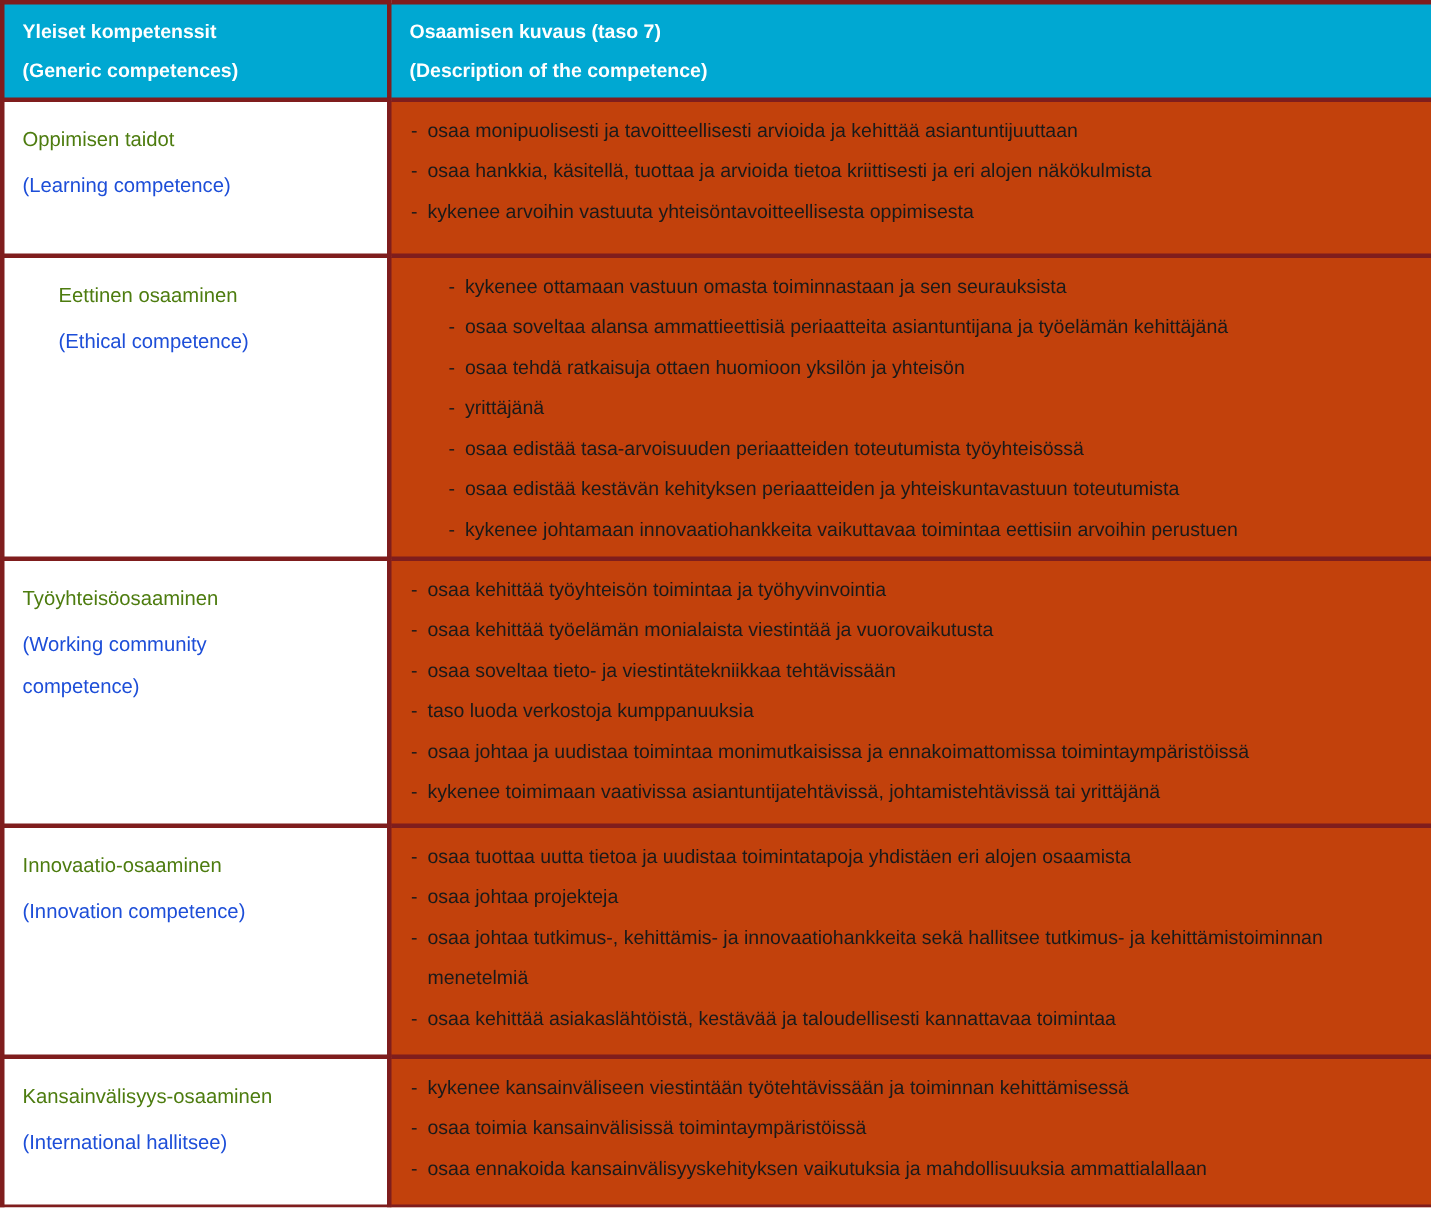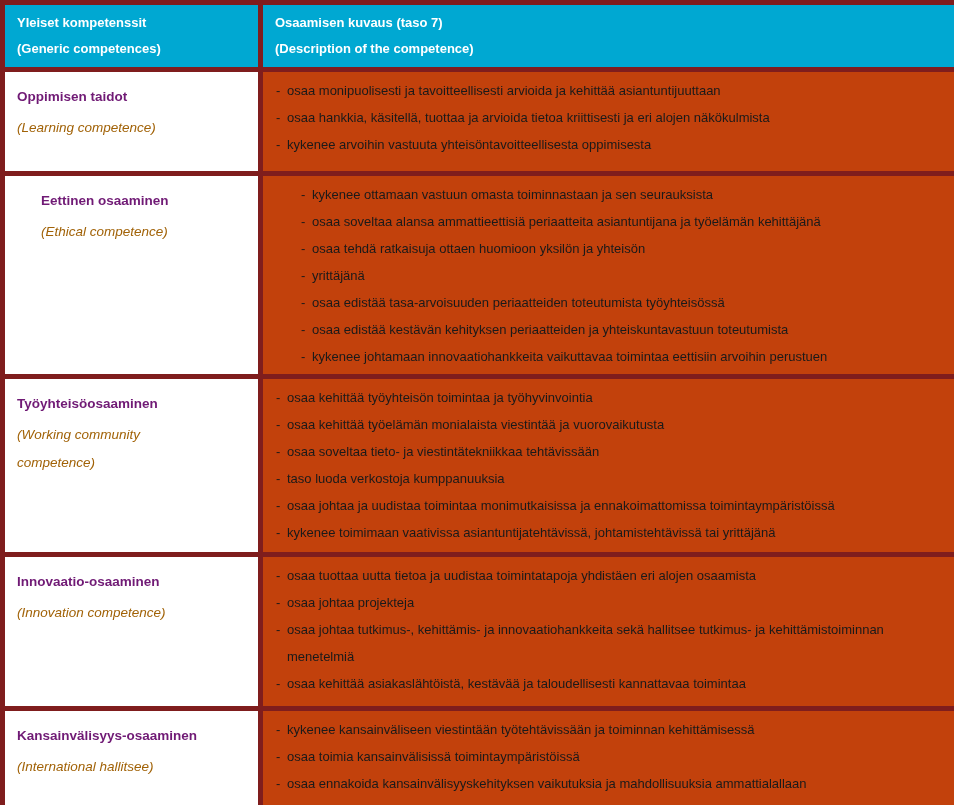--- a/index.html
+++ b/index.html
@@ -15,21 +15,21 @@
     overflow: hidden;
   }
   table.competence-table {
     width: 954px;
     border-collapse: collapse;
     table-layout: fixed;
     border: 2px solid #595959;
   }
   table.competence-table th,
   table.competence-table td {
-    border: 5px solid #7f1d1d;
+    border: 3px solid #7f1d1d;
     vertical-align: top;
     text-align: left;
   }
   col.c1 { width: 258px; }
   col.c2 { width: 696px; }
 
   
   th.head-cell {
     background: #00a8d2;
     color: #ffffff;
@@ -41,29 +41,28 @@
     height: 62px;
   }
 
   
   td.competence-cell {
     padding: 13px 10px 8px 12px;
     background: #ffffff;
   }
   .competence-title {
     font-size: 13.5px;
-    font-weight: bold;
-    color: #701a75;
+    font-weight: normal;
+    color: #4d7c0f;
     line-height: 24px;
     margin-bottom: 5px;
   }
   .competence-subtitle {
     font-size: 13.5px;
-    font-style: italic;
-    color: #a16207;
+    color: #1d4ed8;
     line-height: 28px;
     white-space: pre-line;
   }
 
   
   td.description-cell {
     padding: 5px 8px 4px 11px;
     background: #c2410c;
   }
   .bullet {

